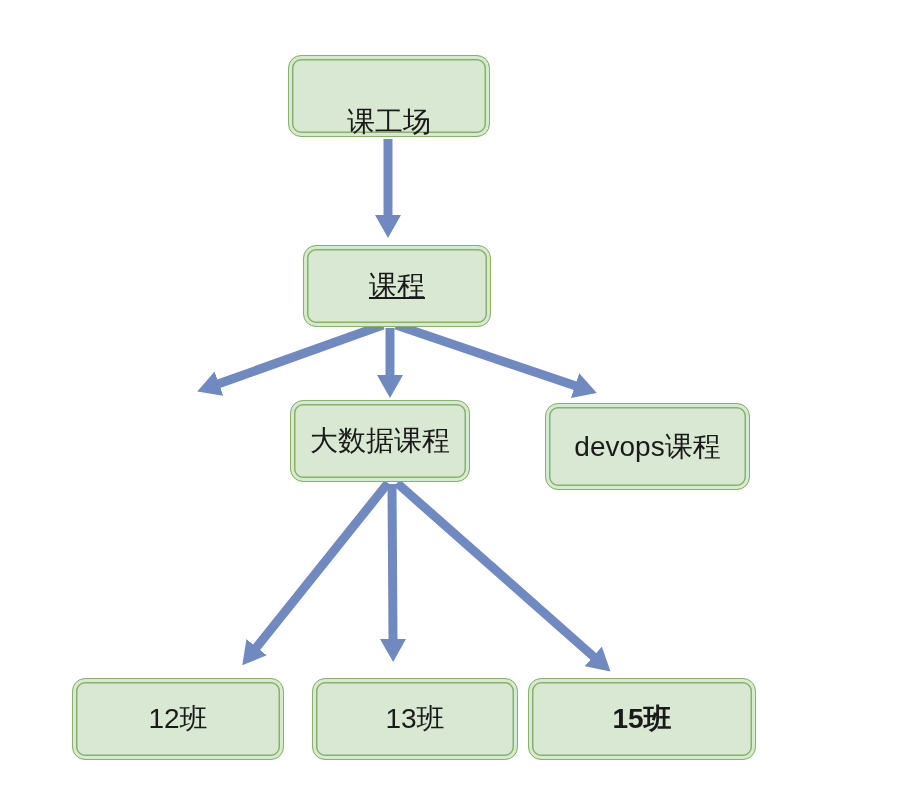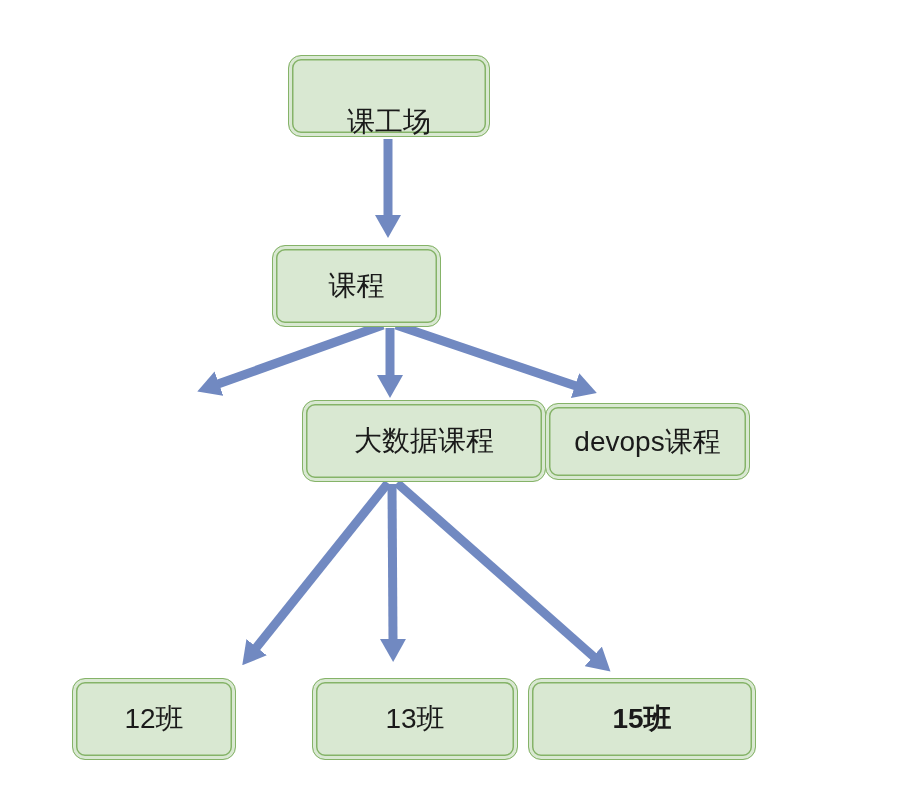--- a/index.html
+++ b/index.html
@@ -31,25 +31,25 @@
     display: flex;
     align-items: center;
     justify-content: center;
     color: #1a1a1a;
     font-size: 28px;
     line-height: 1;
     text-align: center;
   }
   
   .n-kegongchang { left: 288px; top: 55px;  width: 202px; height: 82px; align-items: flex-end; }
-  .n-kecheng     { left: 272px; top: 245px; width: 169px; height: 82px; }
+  .n-kecheng     { left: 303px; top: 245px; width: 188px; height: 82px; text-decoration: underline; }
   .n-yunjisuan   { left: 37px;  top: 402px; width: 200px; height: 82px; }
-  .n-dashuju     { left: 290px; top: 400px; width: 244px; height: 82px; margin-left: 12px; }
-  .n-devops      { left: 545px; top: 403px; width: 205px; height: 77px; }
-  .n-class12     { left: 72px;  top: 678px; width: 164px; height: 82px; }
+  .n-dashuju     { left: 290px; top: 400px; width: 180px; height: 82px; }
+  .n-devops      { left: 545px; top: 403px; width: 205px; height: 87px; }
+  .n-class12     { left: 72px;  top: 678px; width: 212px; height: 82px; }
   .n-class13     { left: 312px; top: 678px; width: 206px; height: 82px; }
   .n-class15     { left: 528px; top: 678px; width: 228px; height: 82px; font-weight: bold; }
 </style>
 </head>
 <body>
 
 <div class="canvas">
 
   <svg class="edges" viewBox="0 0 902 810" xmlns="http://www.w3.org/2000/svg">
     <defs>

